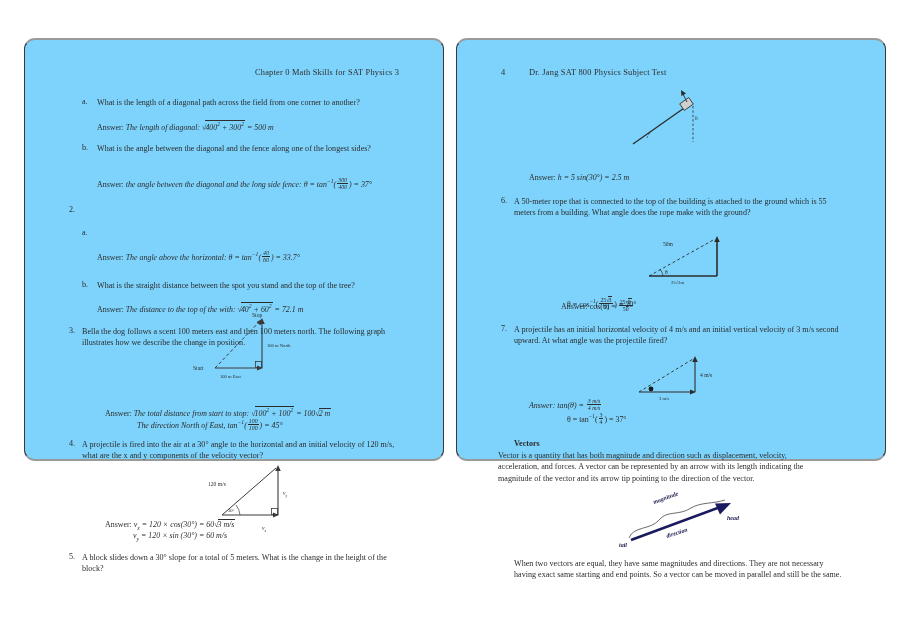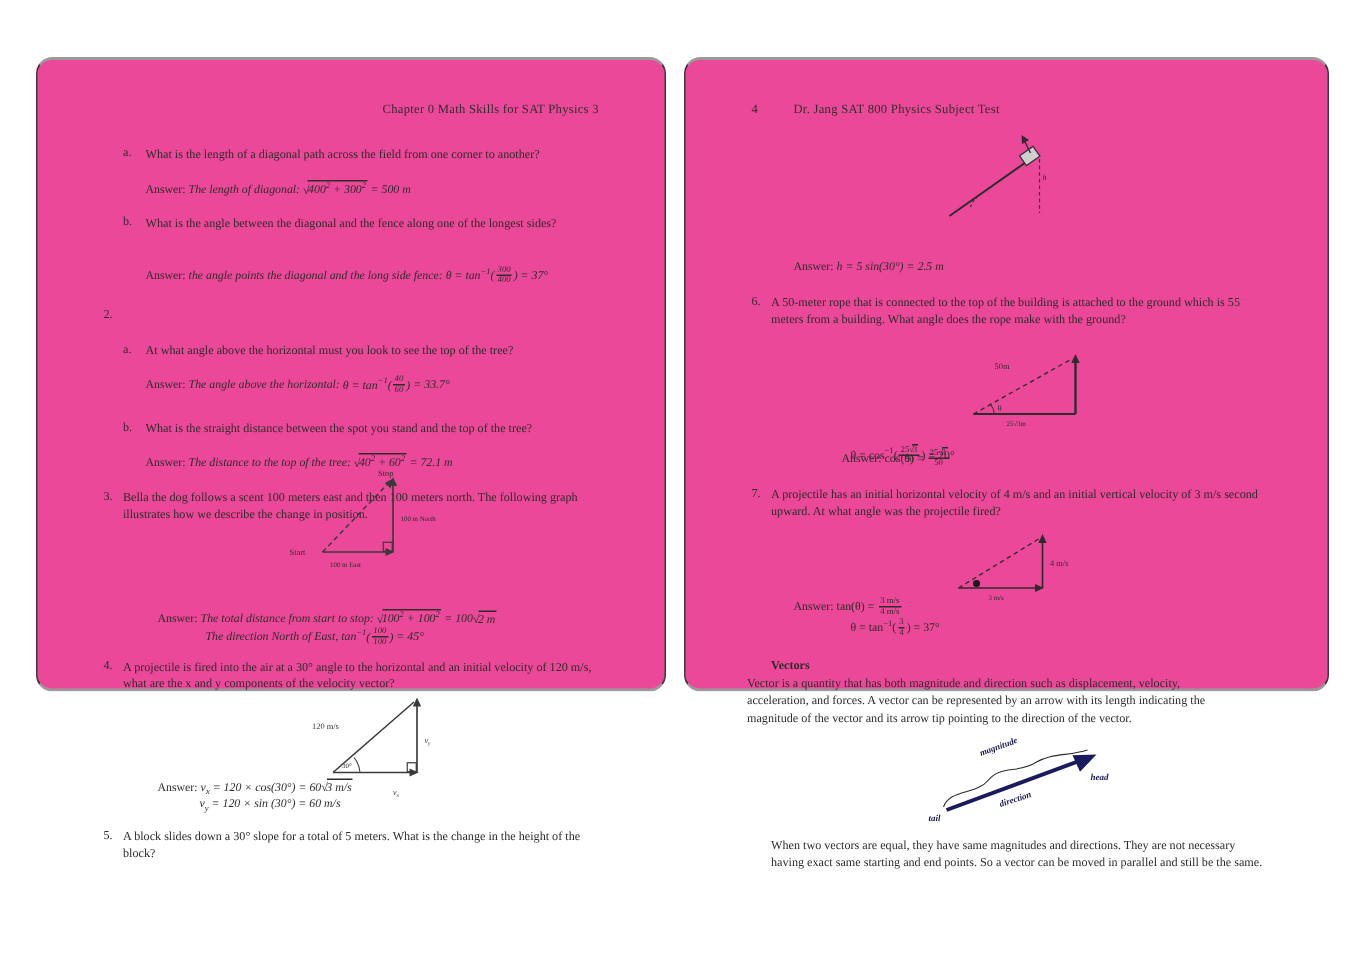--- a/index.html
+++ b/index.html
@@ -5,21 +5,21 @@
   html,body{margin:0;padding:0;background:#ffffff;}
   body{
     width:910px;height:644px;overflow:hidden;
     font-family:"Liberation Serif", serif;
     color:#2b2b2b;
   }
   .spread{position:relative;width:910px;height:644px;}
 
   
   .page{
-    position:absolute;top:38px;height:423px;background:#ec4899;
+    position:absolute;top:38px;height:423px;background:#7dd3fc;
     border-left:1.5px solid #3a3a3a;
     border-top:2px solid #9a9a9a;
     border-right:1.5px solid #3a3a3a;
     border-bottom:2px solid #9a9a9a;
     box-sizing:border-box;
     border-radius:11px;
   }
   .page-left{left:24px;width:420px;}
   .page-right{left:456px;width:430px;}
 
@@ -70,43 +70,42 @@
       <span class="ansi">The length of diagonal:</span>
       <span class="ansi"><span class="radsym">√</span><span class="rad"><span>400</span><span class="sup">2</span> + <span>300</span><span class="sup">2</span></span></span>
       <span class="ansi">= 500 m</span>
     </div>
 
     <div class="num" style="left:57px;top:103px;">b.</div>
     <div class="blk" style="left:72px;top:103px;width:300px;">What is the angle between the diagonal and the fence along one of the longest sides?</div>
 
     <div class="ans" style="left:72px;top:137px;">
       <span>Answer:</span>
-      <span class="ansi">the angle points the diagonal and the long side fence:</span>
+      <span class="ansi">the angle between the diagonal and the long side fence:</span>
       <span class="ansi"><span>θ = tan</span><span class="sup">−1</span>(<span class="frac"><span class="n">300</span><span class="d">400</span></span>)</span>
       <span class="ansi">= 37°</span>
     </div>
 
     <div class="num" style="left:44px;top:165px;">2.</div>
 
     <div class="num" style="left:57px;top:188px;">a.</div>
-    <div class="blk" style="left:72px;top:188px;width:310px;">At what angle above the horizontal must you look to see the top of the tree?</div>
 
     <div class="ans" style="left:72px;top:210px;">
       <span>Answer:</span>
       <span class="ansi">The angle above the horizontal:</span>
       <span class="ansi"><span>θ = tan</span><span class="sup">−1</span>(<span class="frac"><span class="n">40</span><span class="d">60</span></span>)</span>
       <span class="ansi">= 33.7°</span>
     </div>
 
     <div class="num" style="left:57px;top:240px;">b.</div>
     <div class="blk" style="left:72px;top:240px;width:315px;">What is the straight distance between the spot you stand and the top of the tree?</div>
 
     <div class="ans" style="left:72px;top:262px;">
       <span>Answer:</span>
-      <span class="ansi">The distance to the top of the tree:</span>
+      <span class="ansi">The distance to the top of the with:</span>
       <span class="ansi"><span class="radsym">√</span><span class="rad"><span>40</span><span class="sup">2</span> + <span>60</span><span class="sup">2</span></span></span>
       <span class="ansi">= 72.1 m</span>
     </div>
 
     <div class="num" style="left:44px;top:286px;">3.</div>
     <div class="blk" style="left:57px;top:286px;width:320px;">Bella the dog follows a scent 100 meters east and then 100 meters north. The following graph illustrates how we describe the change in position.</div>
 
     <div class="fig" style="left:165px;top:268px;">
       <svg width="145" height="72" viewBox="0 0 145 72">
         <text class="flab2" x="62" y="9">Stop</text>
@@ -249,21 +248,21 @@
         <polygon points="78,6 75.2,12 80.8,12" fill="#2c2c2c"></polygon>
 
         <line x1="22" y1="42" x2="76" y2="9" stroke="#2c2c2c" stroke-width="0.9" stroke-dasharray="3,2.4"></line>
 
         <circle cx="34" cy="39" r="2.4" fill="#1a1a1a"></circle>
         <text class="flab2" x="83" y="27">4 m/s</text>
         <text class="flab" x="42" y="50">3 m/s</text>
       </svg>
     </div>
 
-    <div class="ans" style="left:72px;top:358px;">
+    <div class="ans" style="left:72px;top:358px;font-style:italic;">
       <span>Answer:</span>
       <span>tan(θ) =</span>
       <span class="frac"><span class="n">3 m/s</span><span class="d">4 m/s</span></span>
     </div>
     <div class="ans" style="left:110px;top:372px;">
       <span>θ = tan</span><span class="sup">−1</span>(<span class="frac"><span class="n">3</span><span class="d">4</span></span>)
       <span>= 37°</span>
     </div>
 
     <div class="blk bold" style="left:57px;top:398px;">Vectors</div>

